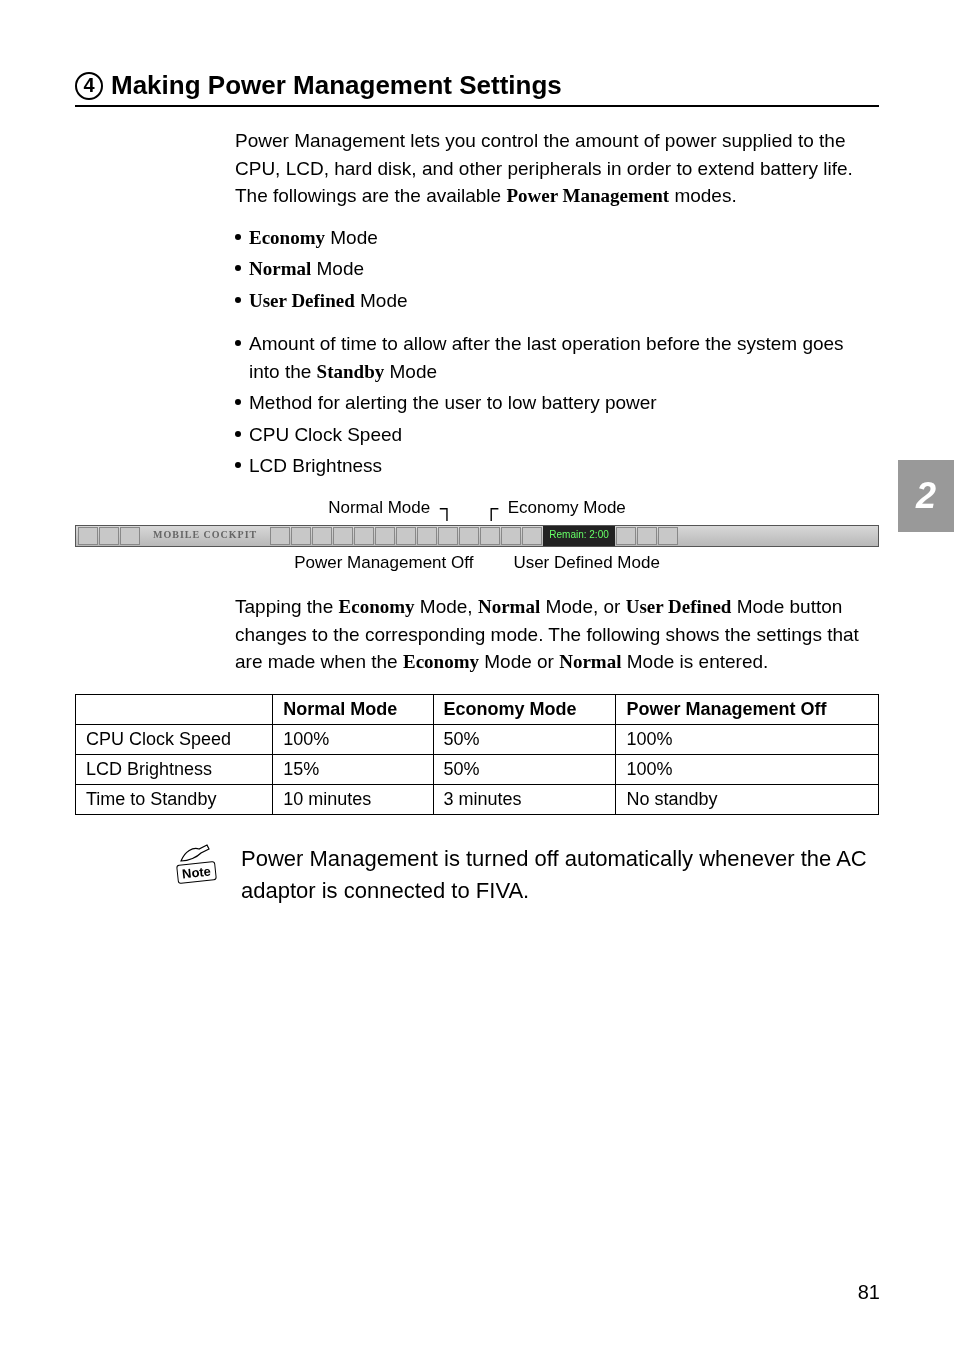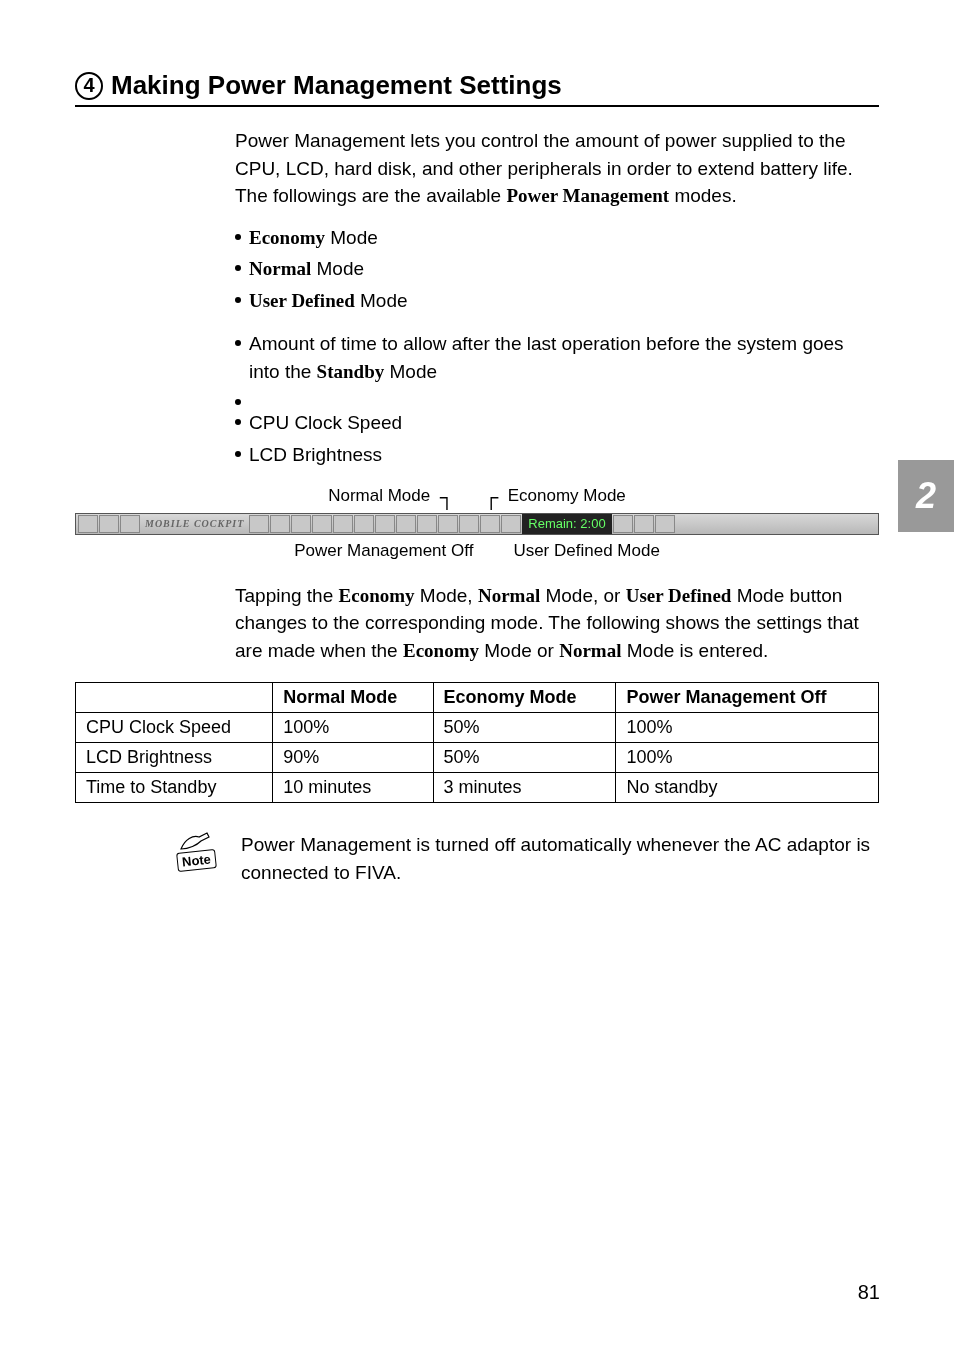--- a/index.html
+++ b/index.html
@@ -53,22 +53,22 @@
     background: linear-gradient(#d8d8d8,#b8b8b8);
     border: 1px solid #555;
     display:flex;
     align-items:center;
     gap:1px;
     padding:0 2px;
     overflow:hidden;
     font-size:10px;
   }
   .tb-btn { width:20px; height:18px; background:#c8c8c8; border:1px solid #888; flex:0 0 auto; }
-  .tb-text { font-family:"Times New Roman",serif; font-style:italic; font-weight:bold; letter-spacing:1px; color:#666; padding:0 4px;}
-  .tb-dark { background:#222; color:#6f6; font-size:13px; padding:0 6px; height:28px; display:flex; align-items:center;}
+  .tb-text { font-family:"Times New Roman",serif; font-weight:bold; letter-spacing:1px; color:#666; padding:0 12px;}
+  .tb-dark { background:#222; color:#6f6; font-size:10px; padding:0 6px; height:28px; display:flex; align-items:center;}
   .diag-labels-bot { display:flex; justify-content:center; gap:40px; font-size:17px; margin-top:4px; }
   .side-tab {
     position: absolute;
     right: 0;
     top: 460px;
     width: 56px;
     height: 72px;
     background: #999;
     color: #fff;
     font-size: 36px;
@@ -99,21 +99,21 @@
   .note-box {
     border:1.5px solid #000;
     border-radius:3px;
     padding:1px 4px;
     font-size:13px;
     font-weight:bold;
     display:inline-block;
     transform: rotate(-6deg);
   }
   .hand-svg { display:block; margin:0 auto; }
-  .note-text { font-size:19px; line-height:1.45; }
+  .note-text { font-size:22px; line-height:1.45; }
   .page-num {
     position:absolute;
     bottom:48px;
     right:74px;
     font-size:20px;
   }
   .conn { font-size:20px; line-height:12px;}
 </style>
 </head>
 <body>
@@ -144,20 +144,21 @@
   </ul>
 
 
   <ul class="bullets">
     <li>
         <span class="dot"></span>
         <span><span>Amount of time to allow after the last operation before the system goes into the </span><span class="bold-serif">Standby</span><span> Mode</span></span>
       </li>
     <li>
         <span class="dot"></span>
+        <span>Method for alerting the user to low battery power</span>
       </li>
     <li>
         <span class="dot"></span>
         <span>CPU Clock Speed</span>
       </li>
     <li>
         <span class="dot"></span>
         <span>LCD Brightness</span>
       </li>
   </ul>
@@ -219,21 +220,21 @@
   </thead>
   <tbody>
     <tr>
       <td>CPU Clock Speed</td>
       <td>100%</td>
       <td>50%</td>
       <td>100%</td>
     </tr>
     <tr>
       <td>LCD Brightness</td>
-      <td>90%</td>
+      <td>15%</td>
       <td>50%</td>
       <td>100%</td>
     </tr>
     <tr>
       <td>Time to Standby</td>
       <td>10 minutes</td>
       <td>3 minutes</td>
       <td>No standby</td>
     </tr>
   </tbody>

